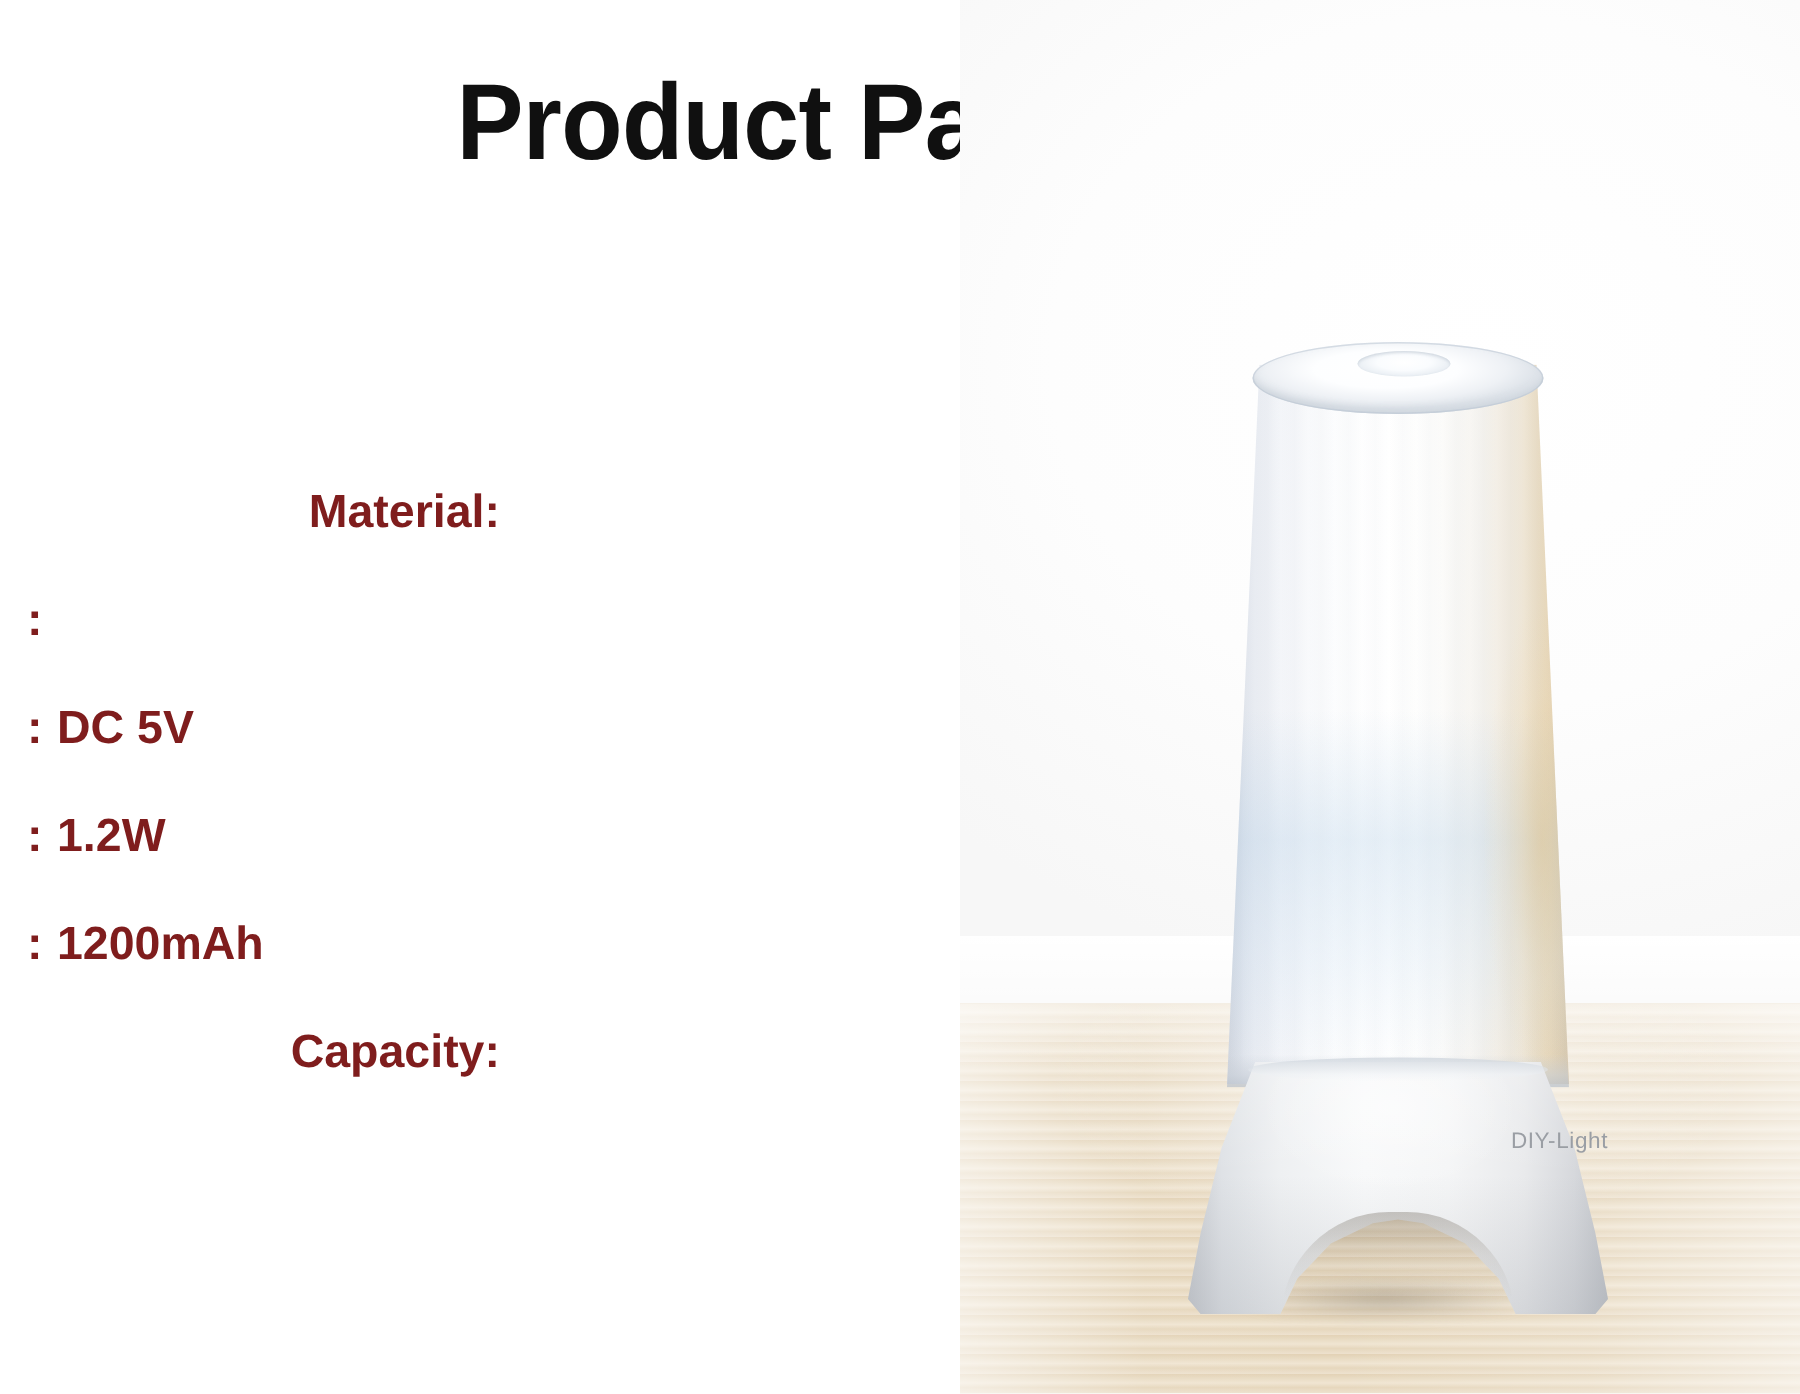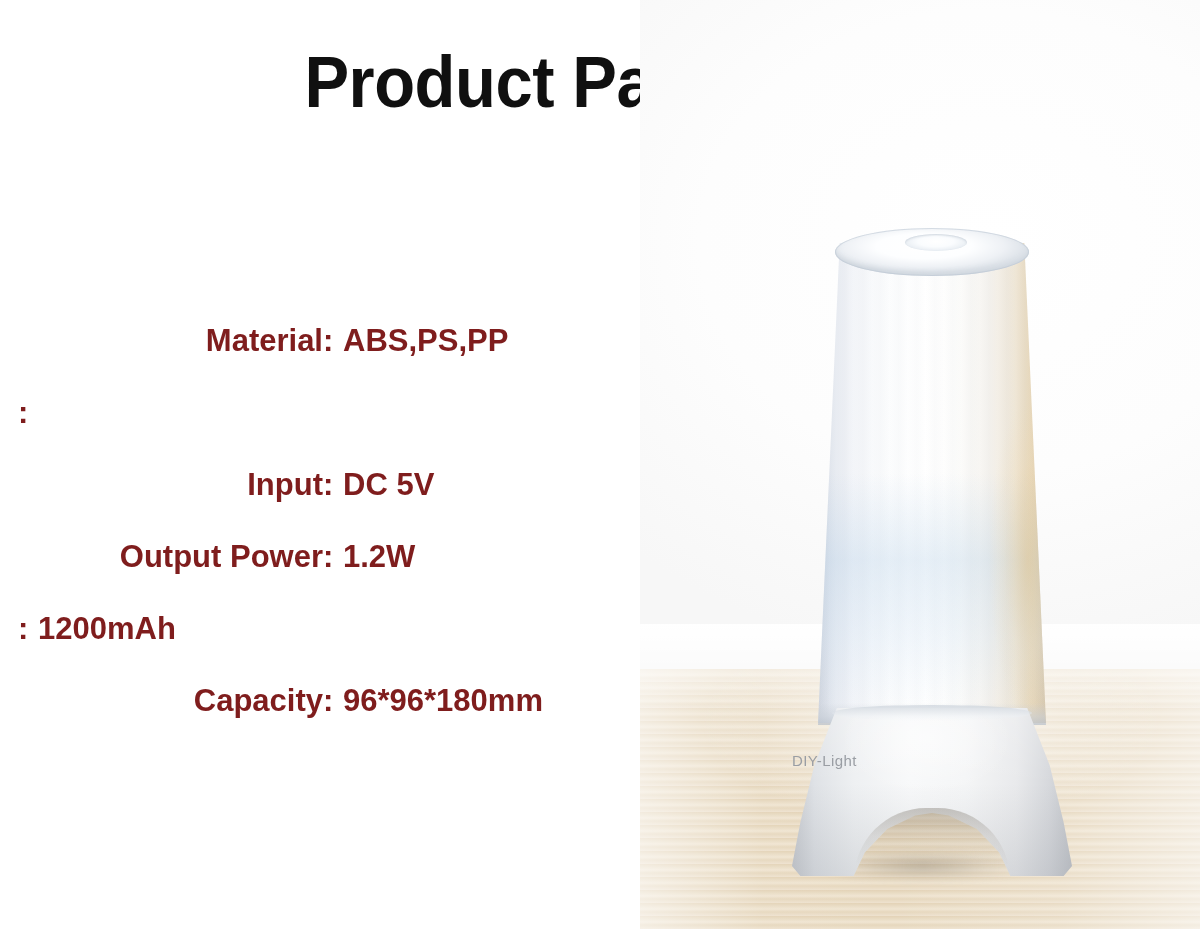--- a/index.html
+++ b/index.html
@@ -234,68 +234,64 @@
   }
   #base-arch-dark {
     position:absolute; left:62px; top:100px;
     width:156px; height:72px;
     border-radius:78px 78px 0 0;
     background:linear-gradient(to bottom, rgba(90,80,66,0.30) 0%, rgba(120,106,86,0.12) 40%, rgba(255,255,255,0) 80%);
   }
   #brand {
     position:absolute;
     left:0; top:44px; width:280px;
-    text-align:left;
+    text-align:right;
     font-size:15px;
     font-weight:normal;
     letter-spacing:0.4px;
     color:#9a9ea4;
     font-family:"Liberation Sans", sans-serif;
   }
 </style>
 </head>
 <body>
 
 <div id="page">
 
   <div id="title">Product Parameter</div>
 
   <div id="spec-list">
 
     <div class="spec-row">
       <span class="spec-label">Material</span>
       <span class="spec-colon">:</span>
-      <span class="spec-value">ABS,PS,PP</span>
-    </div>
-
-    <div class="spec-row">
-      <span class="spec-colon">:</span>
-    </div>
-
-    <div class="spec-row">
-      <span class="spec-label">Input</span>
+    </div>
+
+    <div class="spec-row">
+      <span class="spec-colon">:</span>
+    </div>
+
+    <div class="spec-row">
       <span class="spec-colon">:</span>
       <span class="spec-value">DC 5V</span>
     </div>
 
     <div class="spec-row">
-      <span class="spec-label">Output Power</span>
       <span class="spec-colon">:</span>
       <span class="spec-value">1.2W</span>
     </div>
 
     <div class="spec-row">
       <span class="spec-colon">:</span>
       <span class="spec-value">1200mAh</span>
     </div>
 
     <div class="spec-row">
       <span class="spec-label">Capacity</span>
       <span class="spec-colon">:</span>
-      <span class="spec-value">96*96*180mm</span>
     </div>
 
   </div>
 
   <div id="photo">
 
     <div id="table-surface"></div>
     <div id="table-top-fade"></div>
     <div id="table-wash"></div>
     <div id="lamp-shadow"></div>

